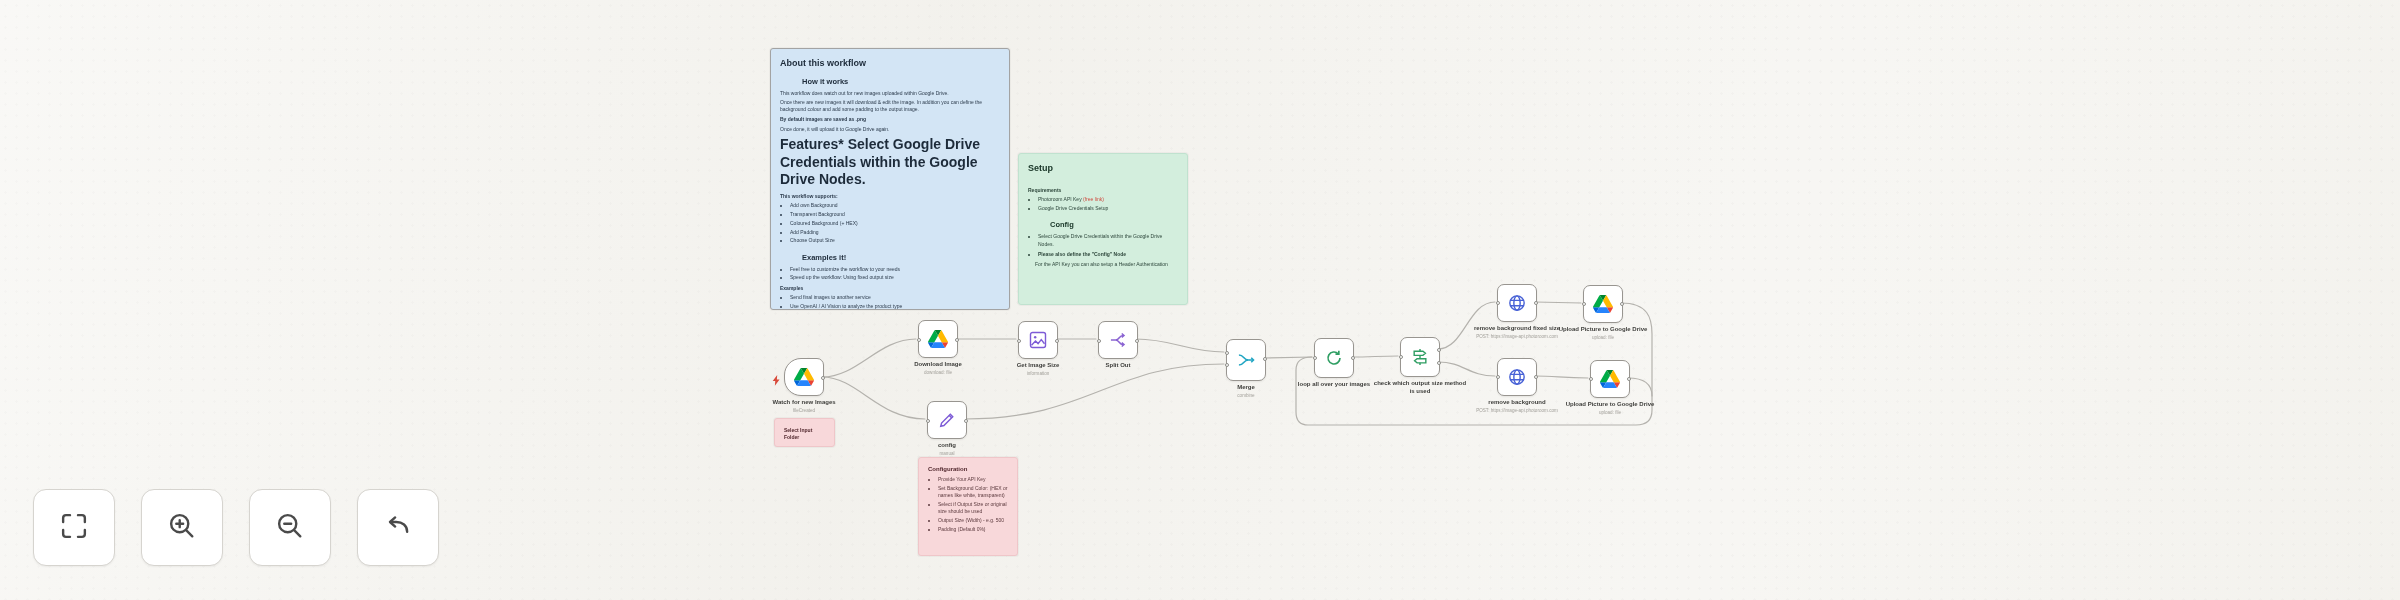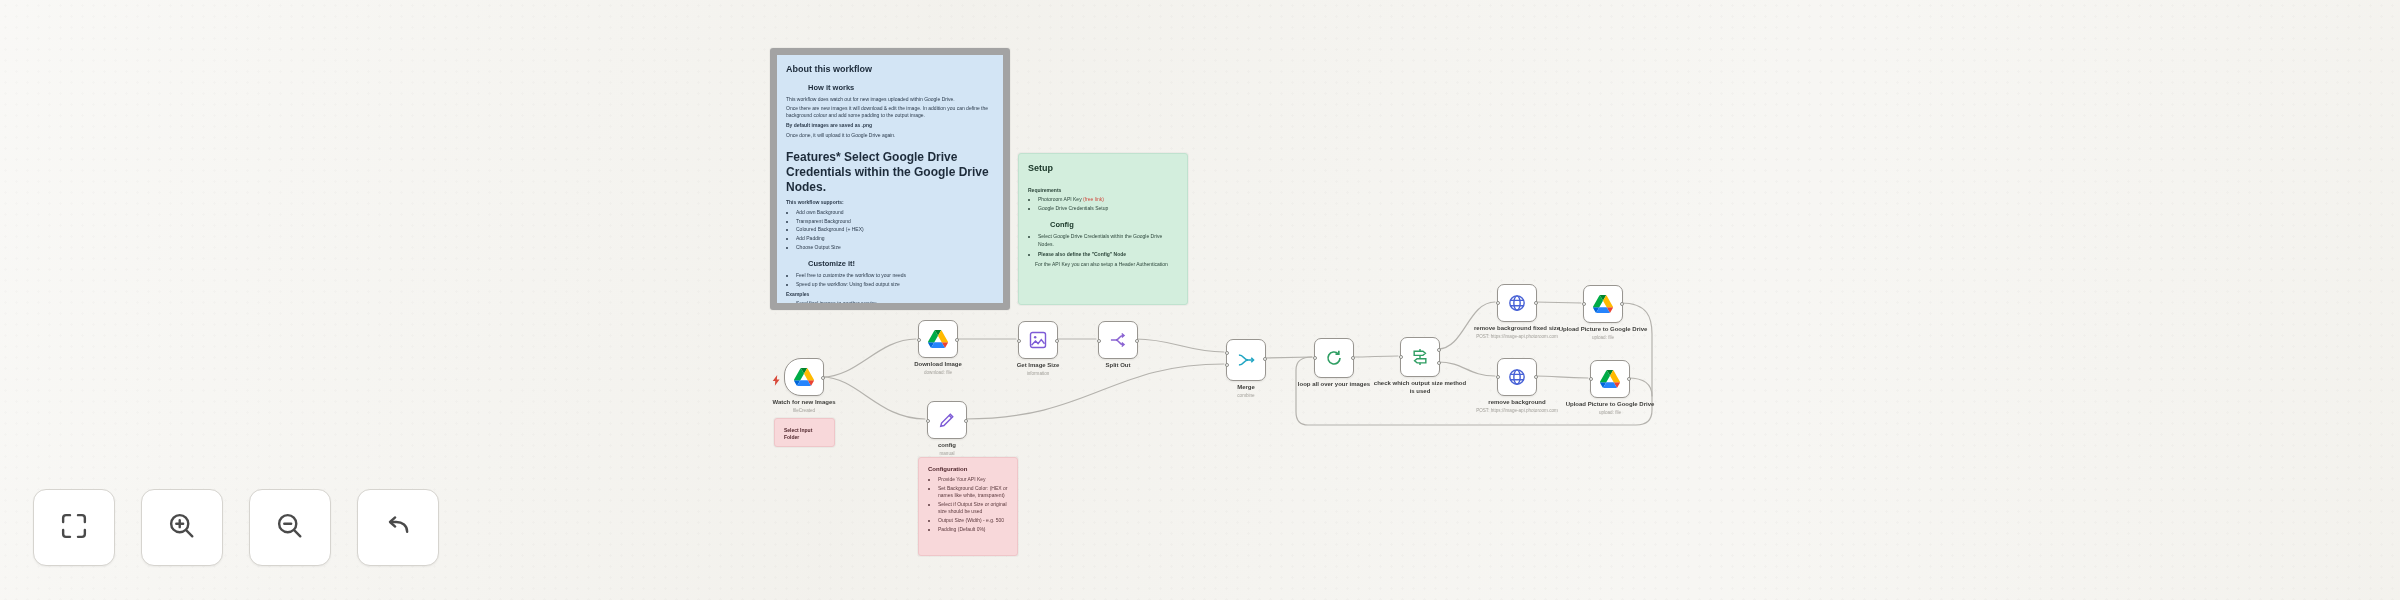--- a/index.html
+++ b/index.html
@@ -8,29 +8,29 @@
     font-family:"Liberation Sans","DejaVu Sans",sans-serif;
     background-color:#f5f4f0;
     background-image:
       linear-gradient(105deg, rgba(255,255,255,.4) 0%, rgba(238,236,230,.35) 38%, rgba(255,255,255,.22) 72%, rgba(240,238,232,.35) 100%),
       radial-gradient(rgba(110,105,95,.045) 1px, transparent 1.2px);
     background-size:100% 100%, 11px 11px;
   }
   #canvas{position:absolute;inset:0;}
   
   .note{position:absolute;border-radius:3px;padding:8px 9px;box-sizing:border-box;overflow:hidden;box-shadow:0 0 0 1px rgba(0,0,0,0.03);}
-  .note.blue{background:#d3e5f5;border:7px solid #a3a3a3;color:#2c3b4c;}
+  .note.blue{background:#d3e5f5;border:1px solid #a3a3a3;color:#2c3b4c;}
   .note.green{background:#d3eedd;border:1px solid #c0e2cf;color:#2c453a;}
   .note.pink{background:#f8d8da;border:1px solid #efc6c9;color:#5c3a3e;}
   .nt-title{font-size:9px;font-weight:bold;margin:1px 0 9px 0;color:#1d2b3a;}
   .note.green .nt-title{color:#173426;margin-bottom:14px;}
   .note.pink .nt-title{color:#50262c;font-size:6px;margin:0 0 4px 0;}
   .nt-h2{font-size:7.5px;font-weight:bold;margin:8px 0 4px 0;color:#1d2b3a;padding-left:22px;}
   .note.green .nt-h2{color:#173426;}
-  .nt-h2big{font-size:12px;font-weight:bold;line-height:1.25;margin:12px 0 4px 0;color:#1d2b3a;}
+  .nt-h2big{font-size:14px;font-weight:bold;line-height:1.25;margin:4px 0 4px 0;color:#1d2b3a;}
   .nt-p{font-size:5px;line-height:1.38;margin:0 0 2.5px 0;}
   .nt-pb{font-size:5px;line-height:1.38;margin:3px 0 2.5px 0;font-weight:bold;}
   .nt-pi{font-size:5px;line-height:1.38;margin:2px 0 2px 7px;}
   .nt-ul{margin:1px 0 3px 2px;padding:0 0 0 8px;font-size:5px;line-height:1.45;}
   .nt-ul li{margin:0 0 1.5px 0;}
   .nt-ul.bold li{font-weight:bold;}
   .red-link{color:#d04a3f;}
   .tiny-note-text{font-size:5px;font-weight:bold;color:#50262c;line-height:1.3;}
   
   .node-wrap{position:absolute;}
@@ -83,21 +83,21 @@
         <div class="nt-p">Once done, it will upload it to Google Drive again.</div>
         <div class="nt-h2big">Features* Select Google Drive Credentials within the Google Drive Nodes.</div>
         <div class="nt-pb">This workflow supports:</div>
         <ul class="nt-ul">
           <li>Add own Background</li>
           <li>Transparent Background</li>
           <li>Coloured Background (+ HEX)</li>
           <li>Add Padding</li>
           <li>Choose Output Size</li>
         </ul>
-        <div class="nt-h2">Customize it!</div>
+        <div class="nt-h2">Examples it!</div>
         <ul class="nt-ul">
           <li>Feel free to customize the workflow to your needs</li>
           <li>Speed up the workflow: Using fixed output size</li>
         </ul>
         <div class="nt-pb">Examples</div>
         <ul class="nt-ul">
           <li>Send final images to another service</li>
           <li>Use OpenAI / AI Vision to analyze the product type</li>
           <li>Add text with the 'Edit Image' Node</li>
         </ul>

